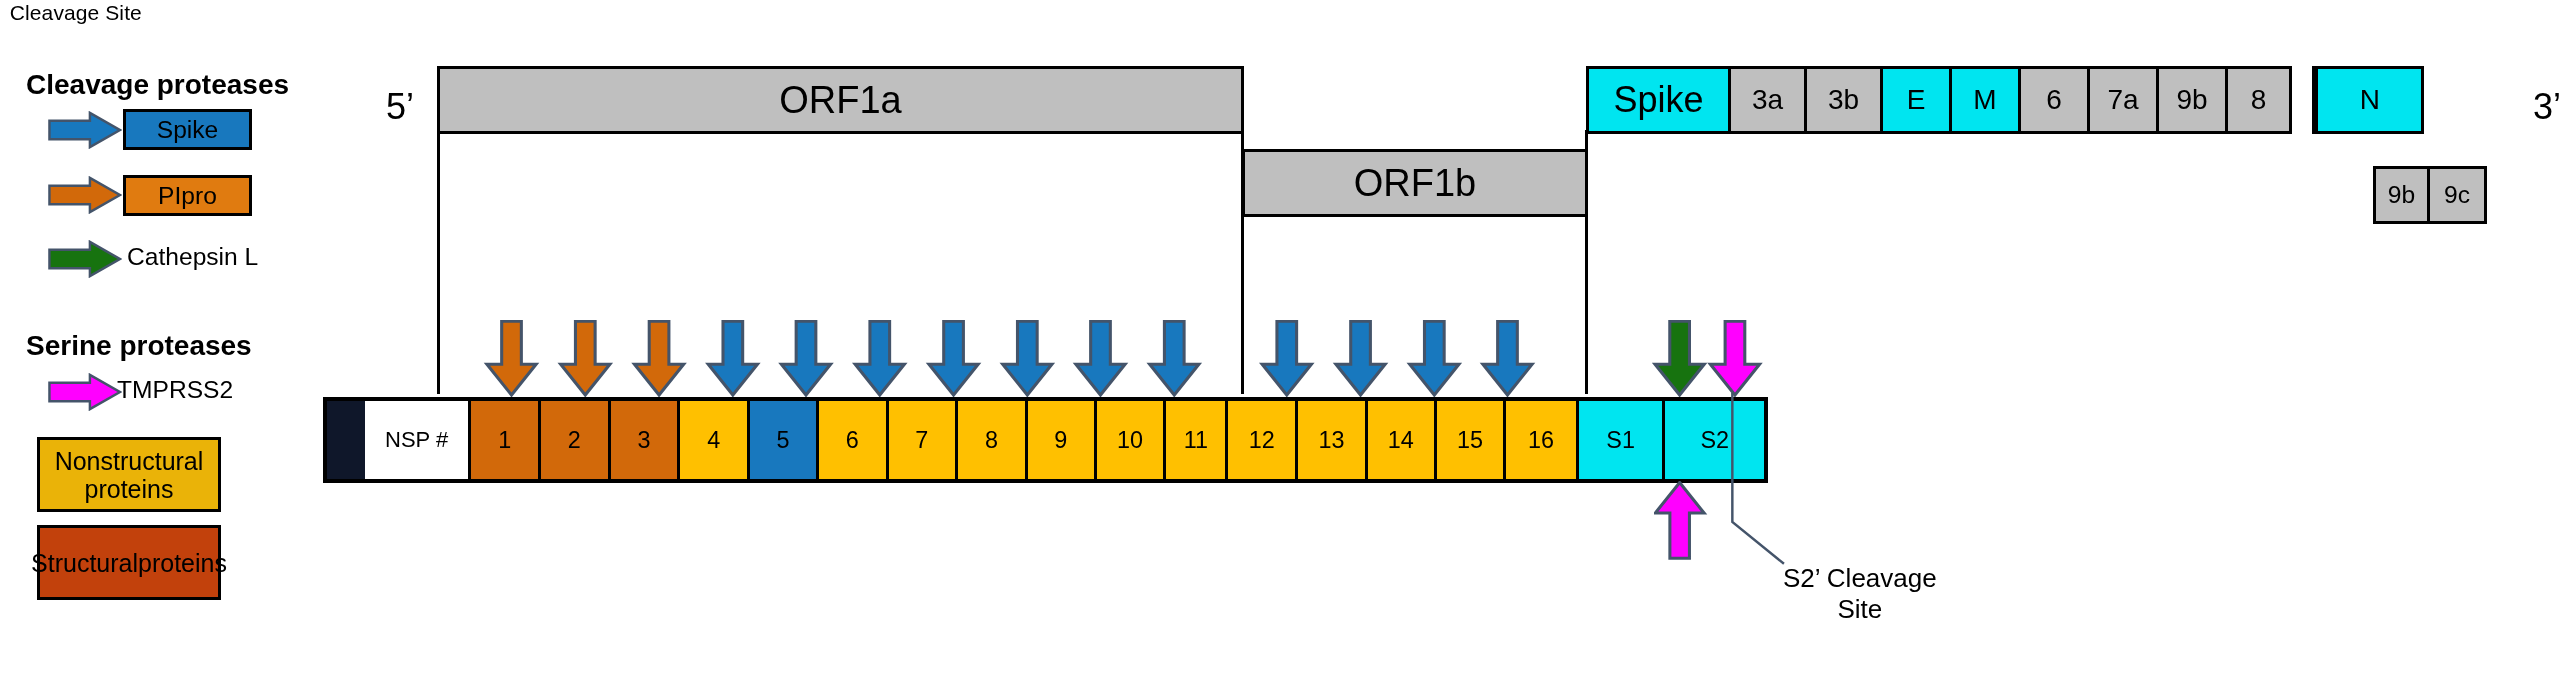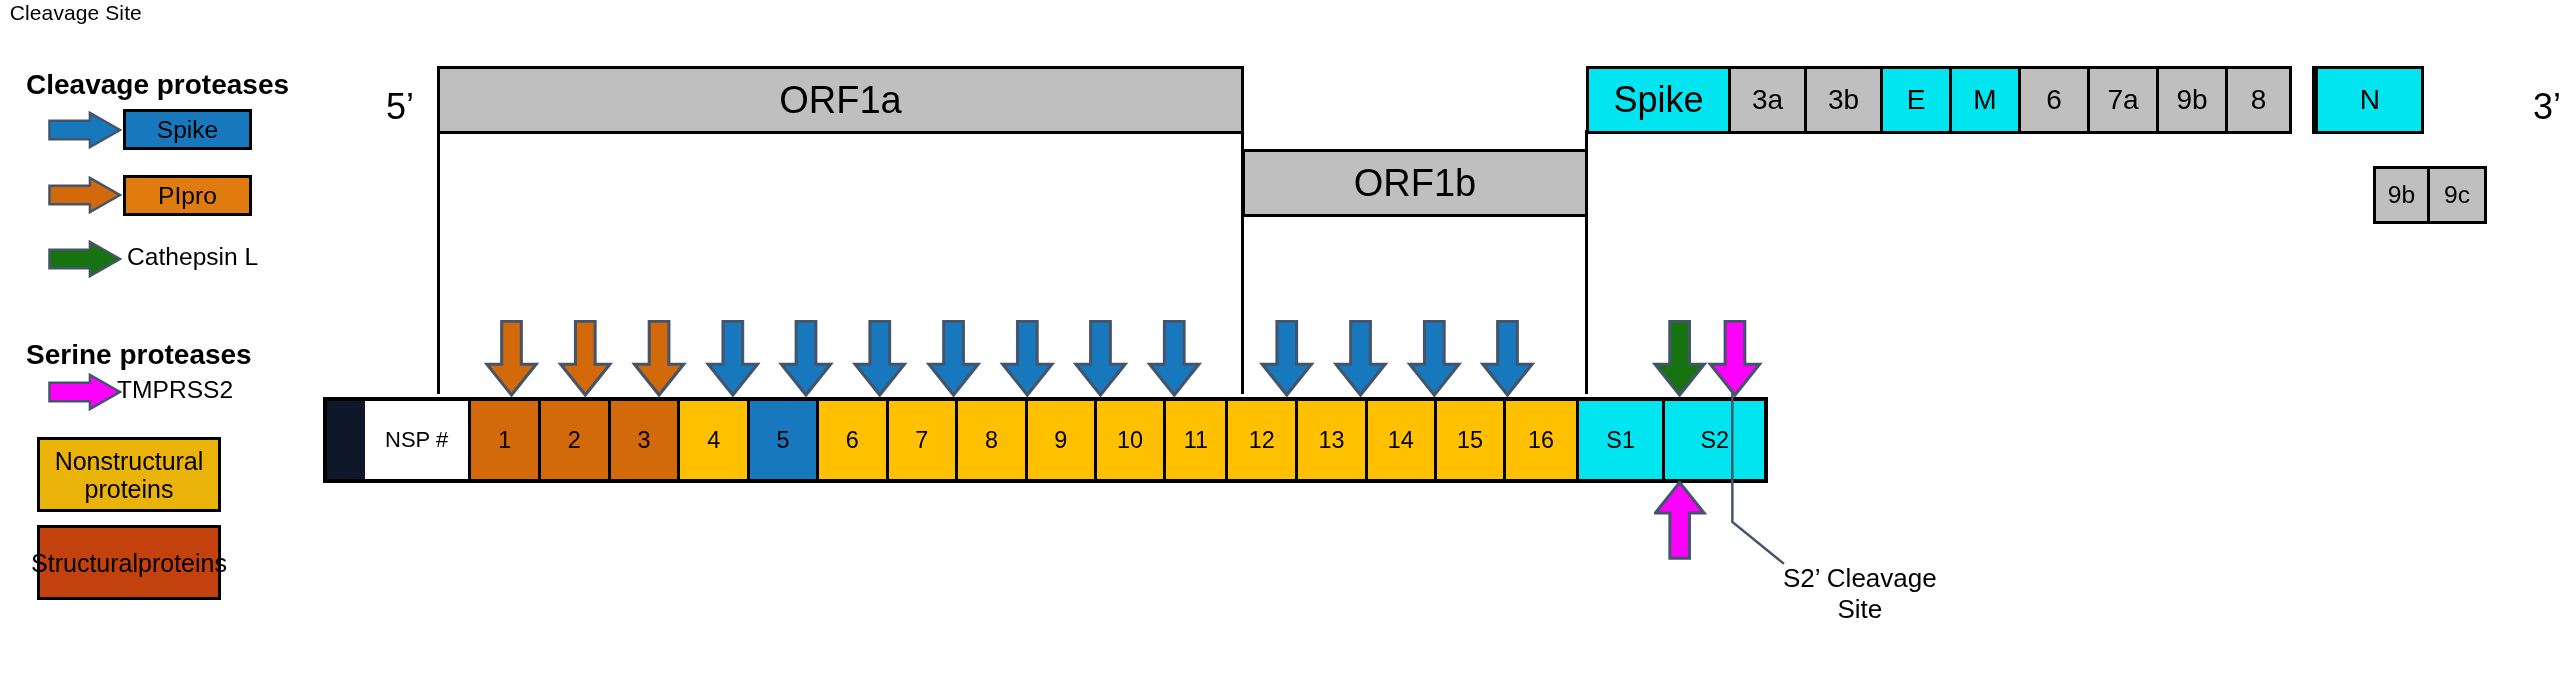--- a/index.html
+++ b/index.html
@@ -119,21 +119,21 @@
   </svg>
   <div class="abs lbox" style="left:123px; top:175px; width:129px; height:41px; background:#e07b10;">
     <span>PIpro</span>
   </div>
 
   <svg class="abs" style="left:48px; top:240px;" width="74" height="38" viewBox="0 0 120 62">
     <polygon points="2,16 68,16 68,3 117,31 68,59 68,46 2,46" fill="#17730f" stroke="#44546a" stroke-width="4"></polygon>
   </svg>
   <div class="abs legend-plain" style="left:127px; top:243px;">Cathepsin L</div>
 
-  <div class="abs legend-head" style="left:26px; top:339px;">Serine proteases</div>
+  <div class="abs legend-head" style="left:26px; top:330px;">Serine proteases</div>
 
   <svg class="abs" style="left:48px; top:373px;" width="74" height="38" viewBox="0 0 120 62">
     <polygon points="2,16 68,16 68,3 117,31 68,59 68,46 2,46" fill="#ff00ff" stroke="#44546a" stroke-width="4"></polygon>
   </svg>
   <div class="abs legend-plain" style="left:117px; top:376px;">TMPRSS2</div>
 
   <div class="abs lbox big" style="left:37px; top:437px; width:184px; height:75px; background:#eab308; flex-direction:column;">
     <span>Nonstructural</span>
     <span>proteins</span>
   </div>

